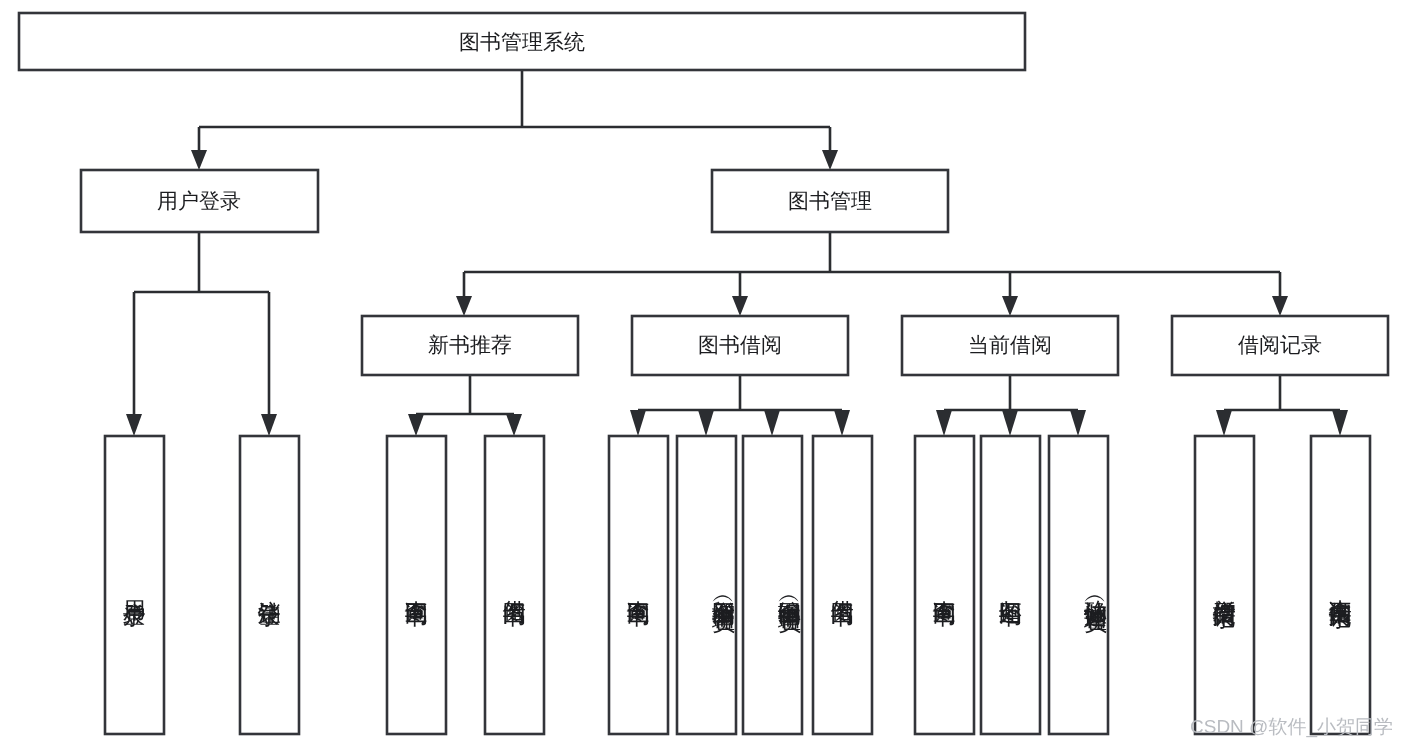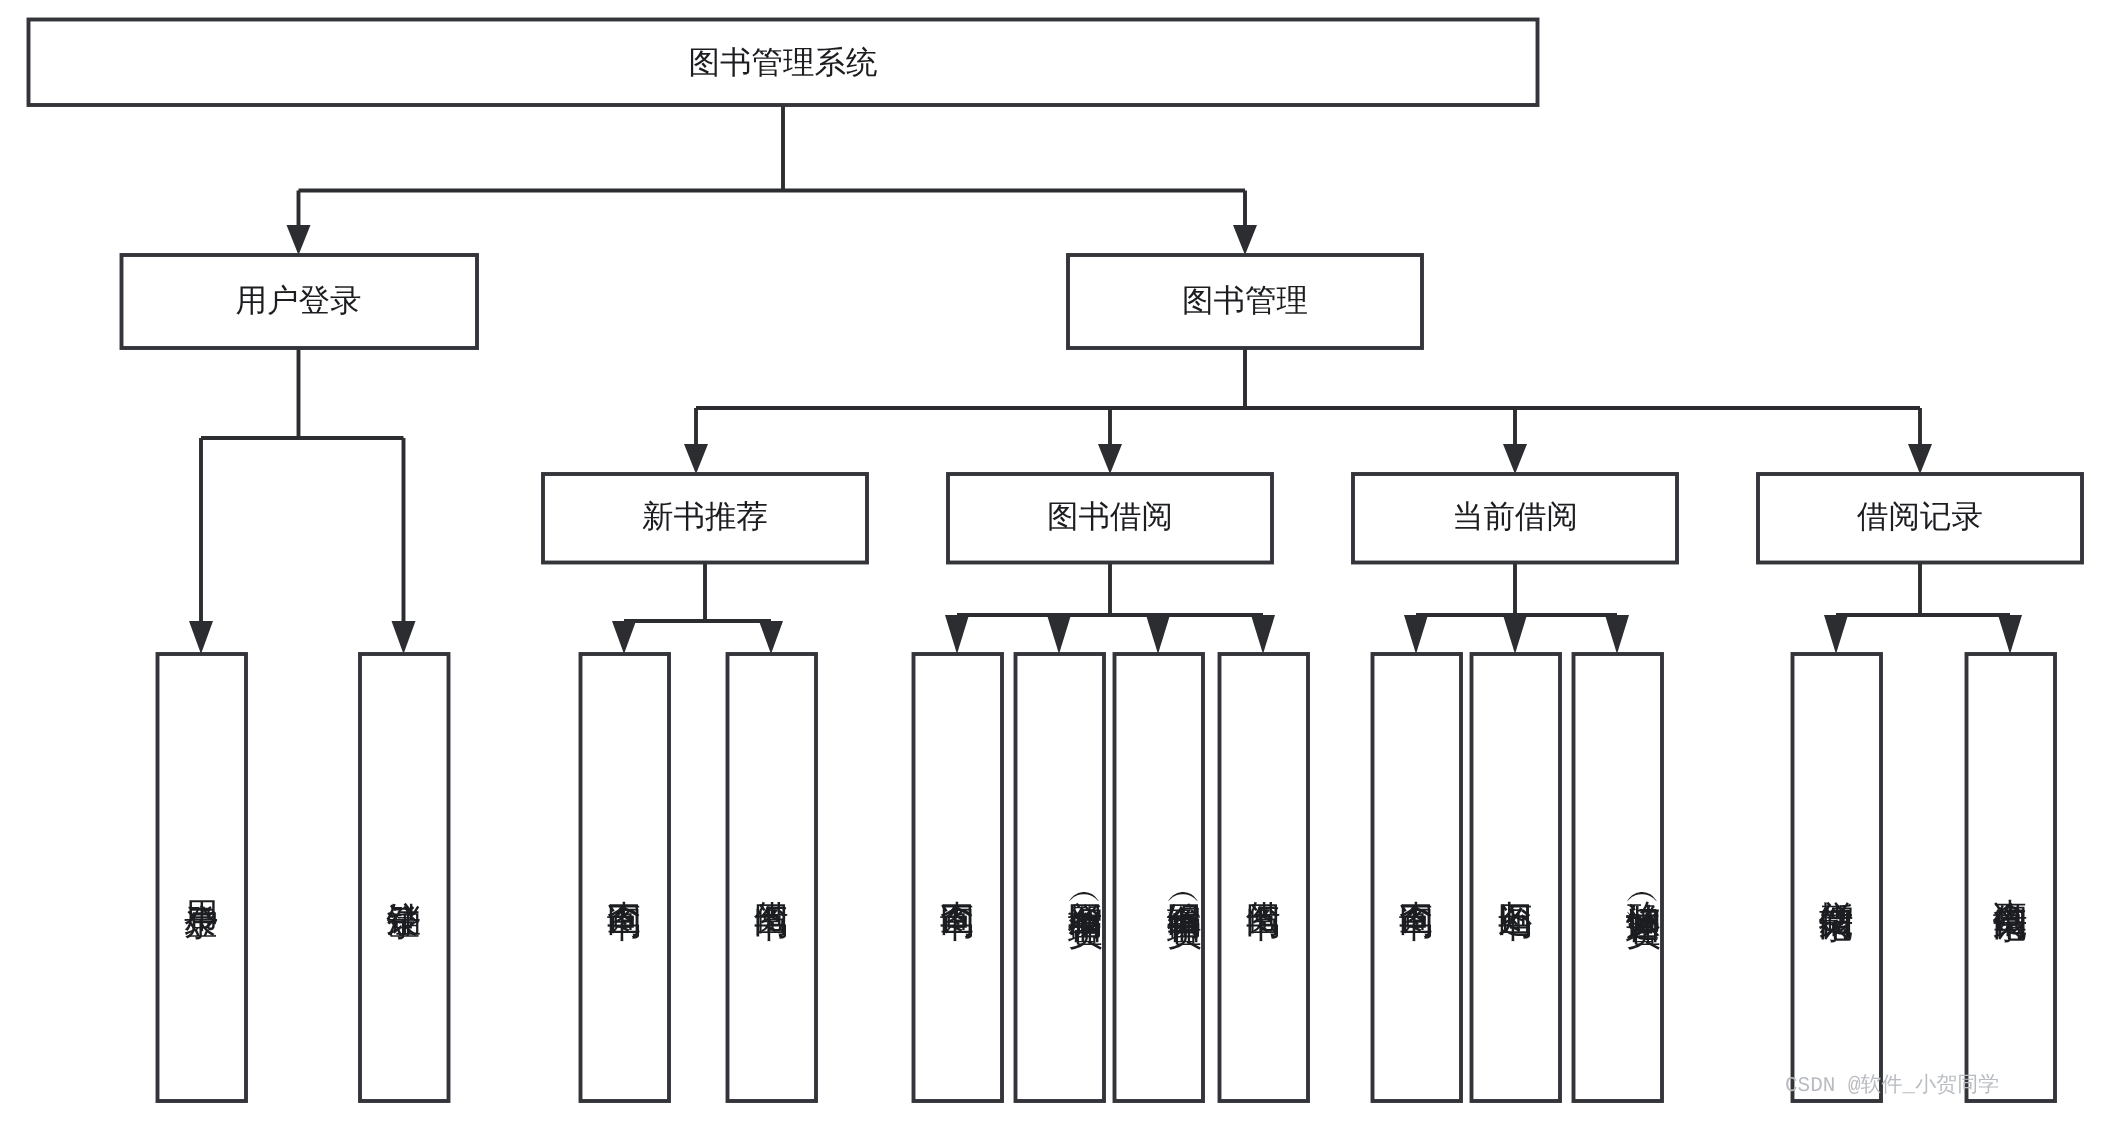--- a/index.html
+++ b/index.html
@@ -72,22 +72,22 @@
     justify-content: center;
     user-select: none;
   }
   .leaf-label.center-mid {
     align-items: center;
   }
   .watermark {
     position: absolute;
     left: 1190px;
     top: 714px;
-    font-family: Liberation Mono, monospace;
-    font-size: 14px;
+    font-family: Liberation Sans, sans-serif;
+    font-size: 19px;
     color: #b9bcc1;
     white-space: nowrap;
     user-select: none;
   }
 </style>
 </head>
 <body>
 
 <div id="diagram-root">
 

